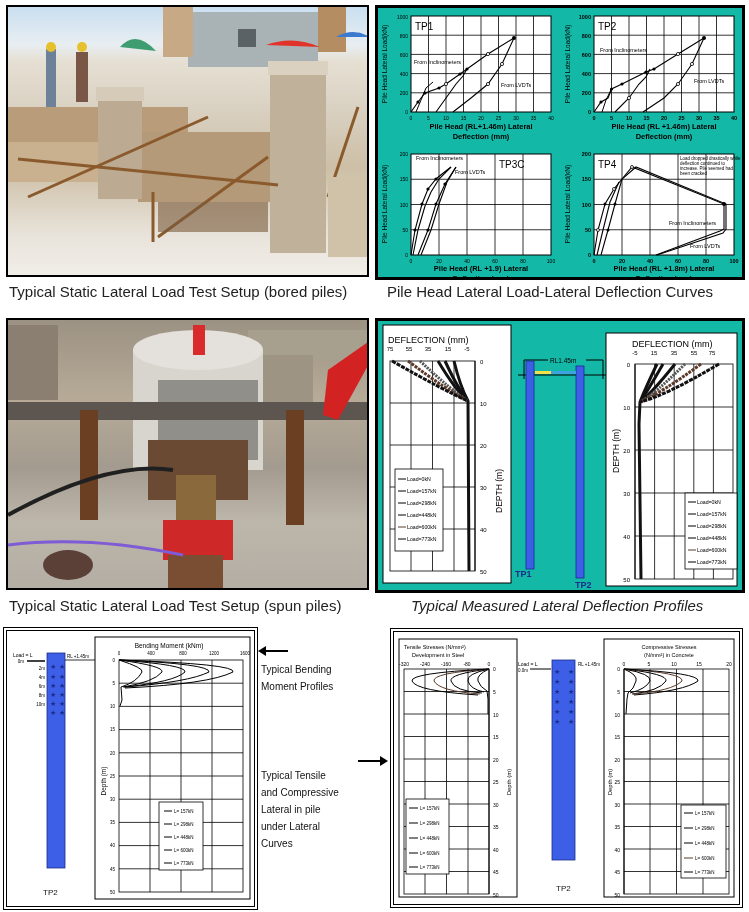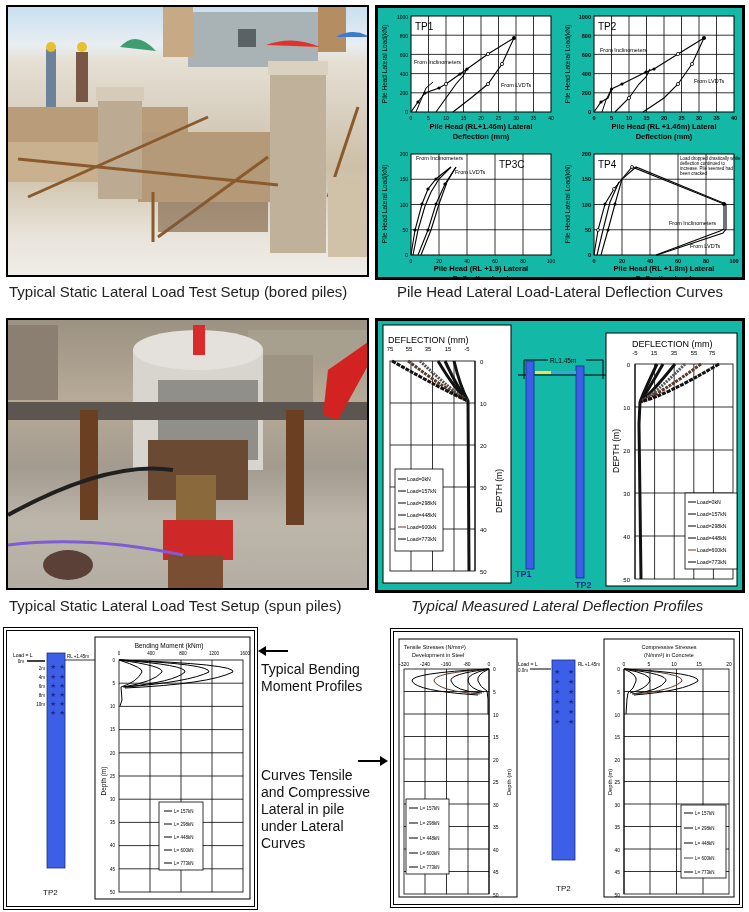--- a/index.html
+++ b/index.html
@@ -2,21 +2,21 @@
 <html><head>
 <meta charset="utf-8">
 <style>
   * { box-sizing: border-box; margin: 0; padding: 0; }
   body { width: 749px; height: 912px; background: #ffffff; font-family: "Liberation Sans", sans-serif; position: relative; overflow: hidden; }
   .abs { position: absolute; }
   .frame { position: absolute; border: 2px solid #000; background: #14b8a6; }
   .frame-thick { position: absolute; border: 4px double #000; background: #fff; }
   .caption { position: absolute; font-size: 15px; color: #222; white-space: nowrap; }
   .photo { position: absolute; border: 2px solid #000; overflow: hidden; }
-  .side-label { position: absolute; font-size: 14px; color: #111; line-height: 17px; }
+  .side-label { position: absolute; font-size: 10px; color: #111; line-height: 17px; }
   svg text { font-family: "Liberation Sans", sans-serif; }
 </style>
 </head>
 <body>
 
 <div class="photo" style="left:6px;top:5px;width:363px;height:272px;background:linear-gradient(180deg,#c9dff0 0%,#e8eef2 14%,#e6e0d4 20%,#d8cfbf 40%,#cdbfa6 60%,#e8e3da 85%,#f1eee8 100%);">
   <svg width="363" height="272" viewBox="0 0 363 272">
     <rect x="180" y="5" width="130" height="55" fill="#a9b3b6"></rect>
     <rect x="230" y="22" width="18" height="18" fill="#5a6266"></rect>
     <rect x="155" y="0" width="30" height="50" fill="#c7a985"></rect>
@@ -262,21 +262,21 @@
           <text x="84" y="109">60</text>
           <text x="112" y="109">80</text>
           <text x="140" y="109">100</text>
         </g>
       <text x="70" y="117" font-size="7.5" text-anchor="middle" font-weight="bold">Pile Head (RL +1.8m) Lateral</text>
       <text x="70" y="127" font-size="7.5" text-anchor="middle" font-weight="bold">Deflection (mm)</text>
       <text transform="translate(-24,50) rotate(-90)" font-size="6.5" text-anchor="middle">Pile Head Lateral Load(kN)</text>
     </g>
   </svg>
 </div>
-<div class="caption" style="left:397px;top:283px;">Pile Head Lateral Load-Lateral Deflection Curves</div>
+<div class="caption" style="left:387px;top:283px;">Pile Head Lateral Load-Lateral Deflection Curves</div>
 
 <div class="photo" style="left:6px;top:318px;width:363px;height:272px;background:linear-gradient(180deg,#9c9283 0%,#b7ab98 30%,#a39b8f 55%,#bdb6aa 75%,#b3ada4 100%);">
   <svg width="363" height="272" viewBox="0 0 363 272">
     <rect x="0" y="5" width="50" height="75" fill="#8a7f70"></rect>
     <rect x="240" y="10" width="123" height="30" fill="#a8a08f"></rect>
     <rect x="255" y="35" width="50" height="55" fill="#9d9483"></rect>
     <rect x="125" y="30" width="130" height="120" fill="#d8d5cf"></rect>
     <ellipse cx="190" cy="30" rx="65" ry="20" fill="#e4e1dc"></ellipse>
     <rect x="150" y="60" width="100" height="80" fill="#3c3a36" opacity="0.45"></rect>
     <rect x="185" y="5" width="12" height="30" fill="#d92b2b"></rect>
@@ -529,21 +529,21 @@
 
 <svg class="abs" width="30" height="10" style="left:258px;top:646px;">
     <line x1="3" y1="5" x2="30" y2="5" stroke="#000" stroke-width="2"></line>
     <polygon points="0,5 8,0 8,10" fill="#000"></polygon>
   </svg>
 <div class="side-label" style="left:261px;top:661px;">
   <div>Typical Bending</div>
   <div>Moment  Profiles</div>
 </div>
 <div class="side-label" style="left:261px;top:767px;">
-  <div>Curves Tensile</div>
+  <div>Typical Tensile</div>
   <div>and Compressive</div>
   <div>Lateral in pile</div>
   <div>under  Lateral</div>
   <div>Curves</div>
 </div>
 <svg class="abs" width="30" height="10" style="left:358px;top:756px;">
     <line x1="0" y1="5" x2="26" y2="5" stroke="#000" stroke-width="2"></line>
     <polygon points="30,5 22,0 22,10" fill="#000"></polygon>
   </svg>
 

